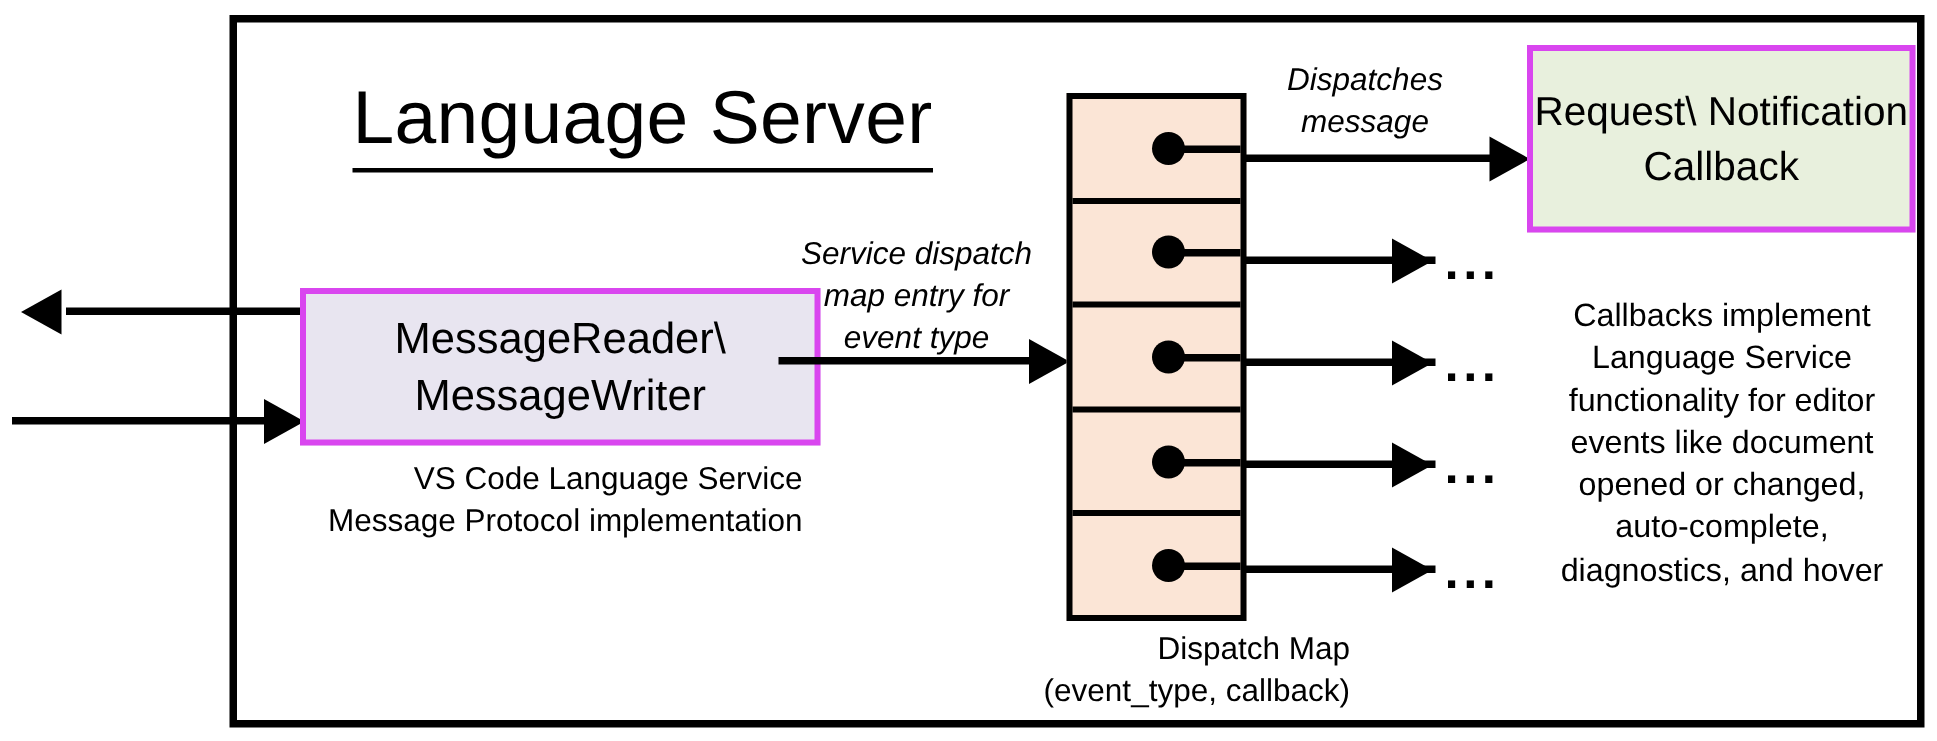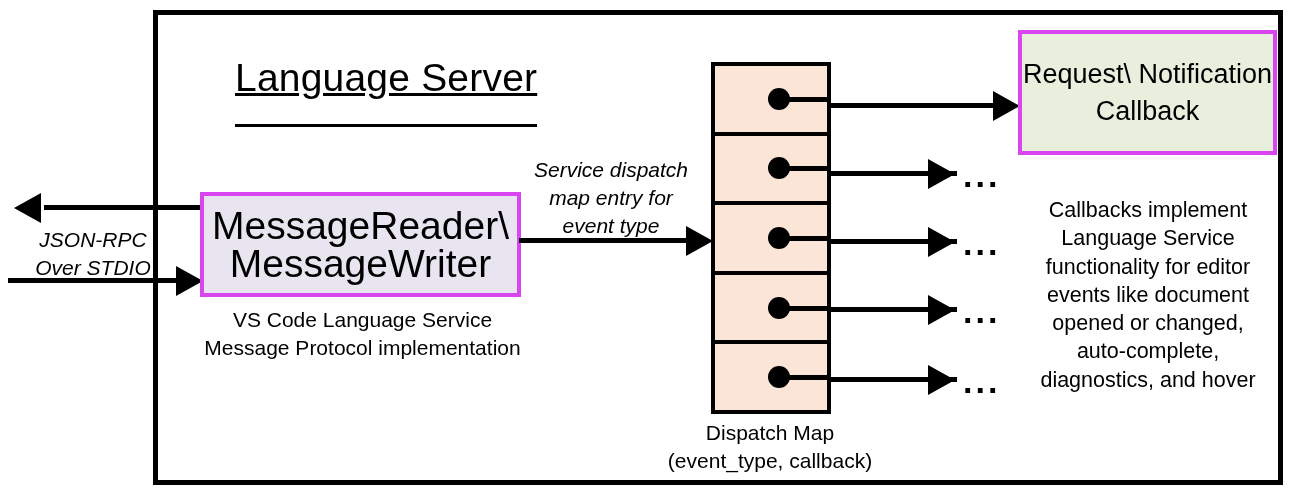--- a/index.html
+++ b/index.html
@@ -19,58 +19,57 @@
     width:1130px;height:475px;
     border:5px solid #000;
     box-sizing:border-box;
     background:transparent;
   }
 
   
   .server-title{
     position:absolute;
     left:235px;top:52px;
-    font-size:39px;
+    font-size:50px;
     line-height:52px;
     letter-spacing:.2px;
     white-space:nowrap;
     border-bottom:3px solid #000;
-    padding-bottom:20px;
-    text-decoration:underline;
+    padding-bottom:8px;
   }
 
   
   .box{
     position:absolute;
     border:4px solid #d946ef;
     box-sizing:border-box;
     display:flex;
     align-items:center;
     justify-content:center;
     text-align:center;
   }
   .reader-box{
     left:200px;top:192px;
-    width:321px;height:105px;
+    width:347px;height:105px;
     background:#e8e5f0;
-    font-size:39px;
+    font-size:29px;
     line-height:38px;
   }
   .callback-box{
     left:1018px;top:30px;
     width:259px;height:125px;
     background:#e8f0dd;
     font-size:27px;
     line-height:37px;
   }
 
   
   .caption{
     position:absolute;
-    text-align:center;
+    text-align:right;
     font-size:21px;
     line-height:28px;
     white-space:pre-line;
   }
   .reader-caption{left:190px;top:306px;width:345px;}
   .map-caption{left:640px;top:419px;width:260px;}
   .callback-desc{
     position:absolute;
     left:1013px;top:184px;width:270px;
     text-align:center;
@@ -160,22 +159,20 @@
   <div class="server-frame"></div>
 
   <div class="server-title">Language Server</div>
 
   <div class="line-h" style="left:44px;top:205px;width:160px;"></div>
   <div class="arrow-l" style="left:14px;top:193px;"></div>
 
   <div class="line-h" style="left:8px;top:278px;width:172px;"></div>
   <div class="arrow-r" style="left:176px;top:266px;"></div>
 
-  <div class="edge-label lbl-jsonrpc">JSON-RPC
-Over STDIO</div>
 
   <div class="box reader-box">
     <span>MessageReader\
 MessageWriter</span>
   </div>
   <div class="caption reader-caption">VS Code Language Service
 Message Protocol implementation</div>
 
   <div class="line-h" style="left:519px;top:238px;width:172px;"></div>
   <div class="arrow-r" style="left:686px;top:226px;"></div>
@@ -203,20 +200,22 @@
     <div class="map-cell">
       <span class="cell-stub"></span>
       <span class="cell-dot"></span>
     </div>
   </div>
   <div class="caption map-caption">Dispatch Map
 (event_type, callback)</div>
 
   <div class="line-h" style="left:829px;top:103px;width:180px;"></div>
   <div class="arrow-r" style="left:993px;top:91px;"></div>
+  <div class="edge-label lbl-dispatches">Dispatches
+message</div>
 
   <div class="line-h" style="left:829px;top:171px;width:128px;"></div>
   <div class="arrow-r" style="left:928px;top:159px;"></div>
   <div class="ellipsis" style="left:963px;top:165px;">...</div>
 
   <div class="line-h" style="left:829px;top:239px;width:128px;"></div>
   <div class="arrow-r" style="left:928px;top:227px;"></div>
   <div class="ellipsis" style="left:963px;top:233px;">...</div>
 
   <div class="line-h" style="left:829px;top:307px;width:128px;"></div>

